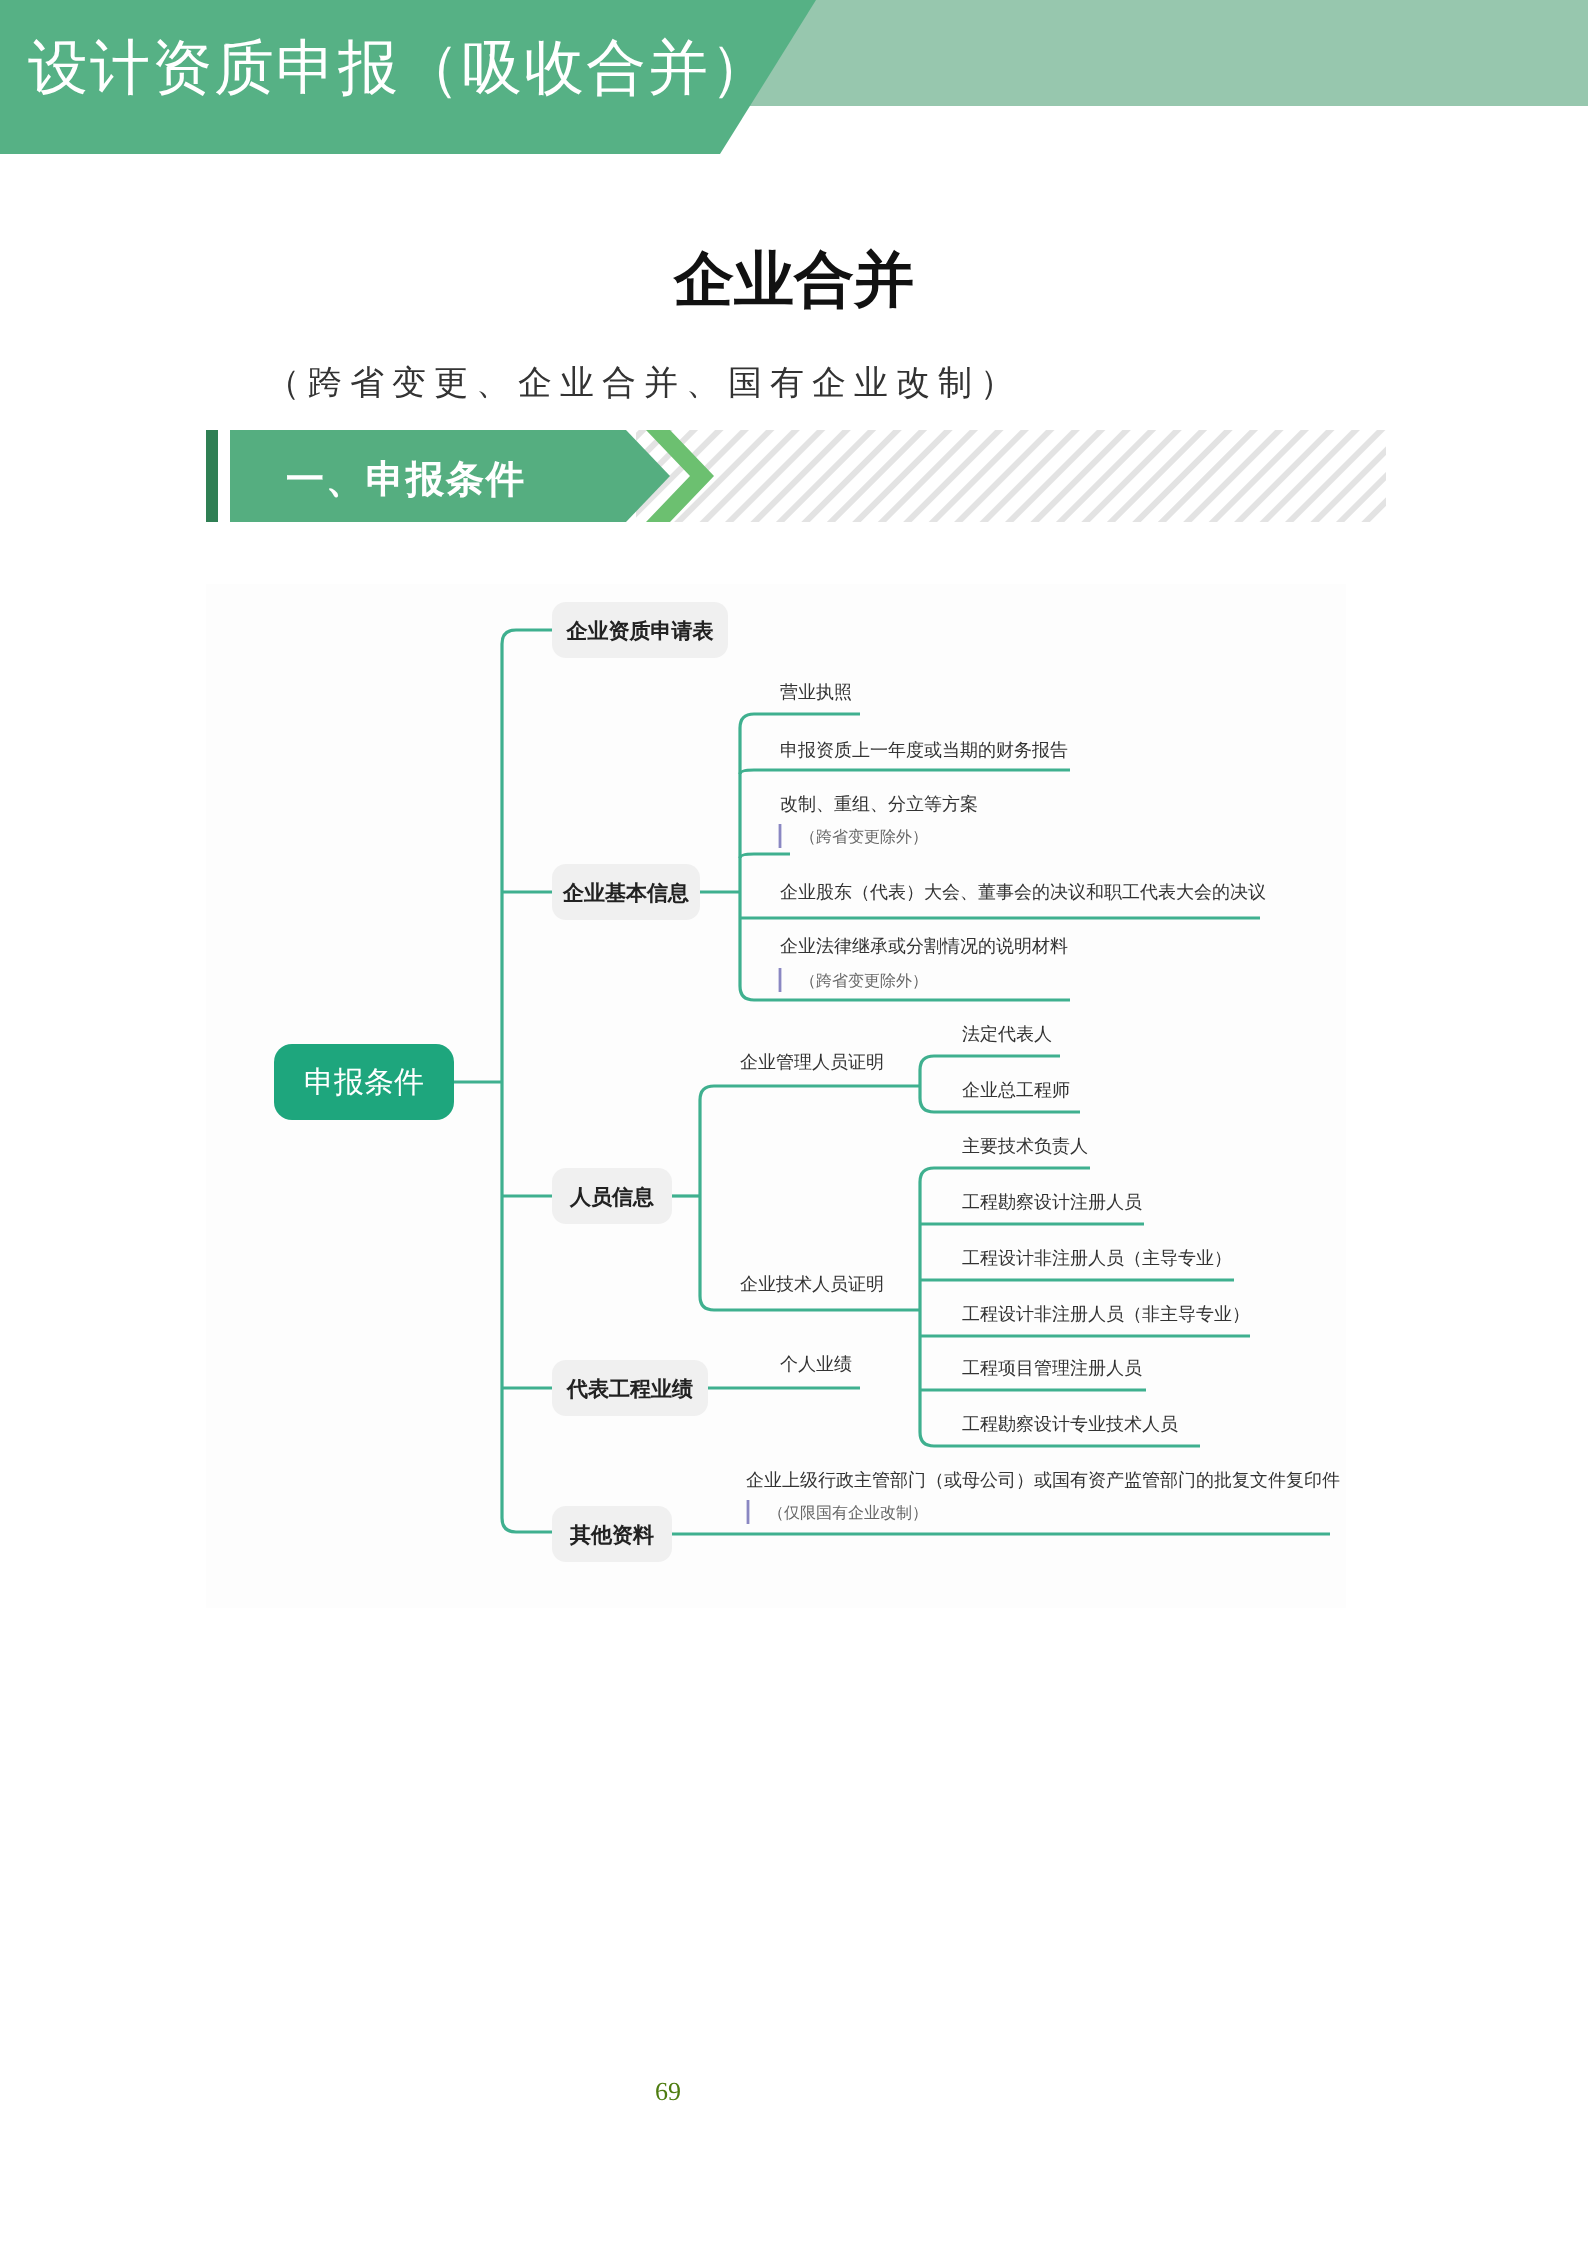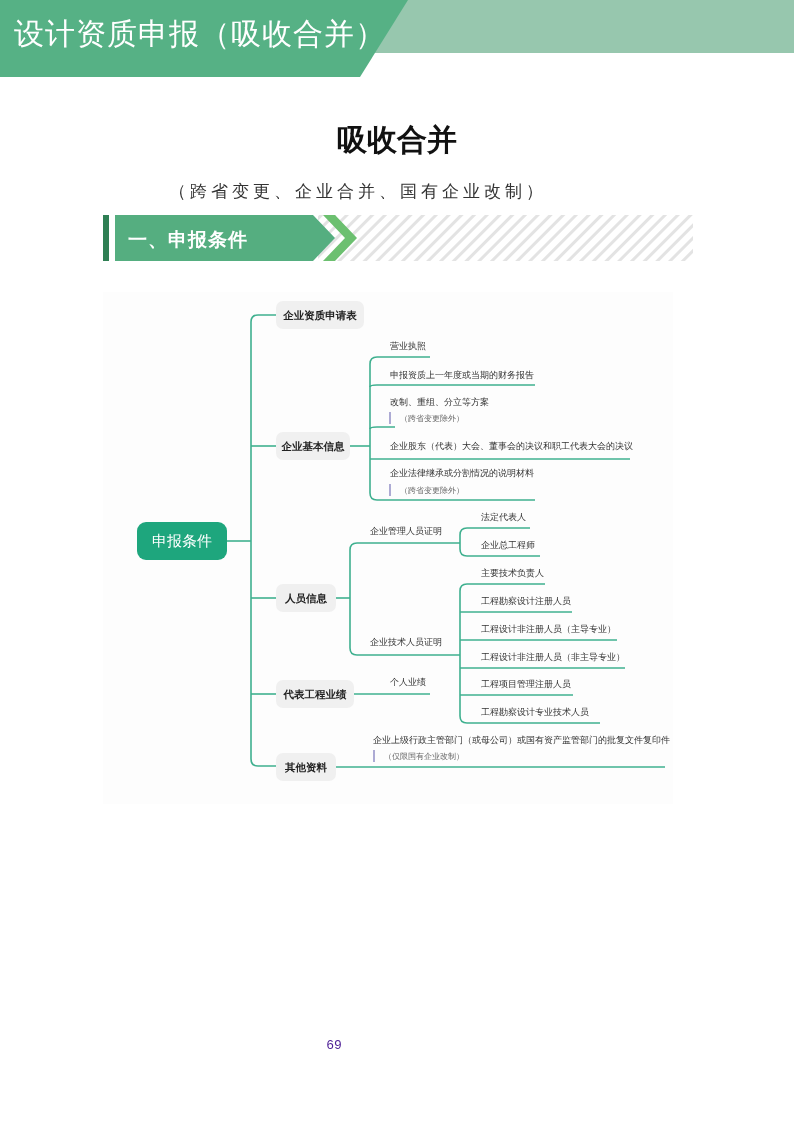--- a/index.html
+++ b/index.html
@@ -4,39 +4,39 @@
 <style>
   html,body{margin:0;padding:0;}
   body{width:794px;height:1123px;position:relative;background:#ffffff;overflow:hidden;
        font-family:"DejaVu Sans",sans-serif;}
   .banner{position:absolute;left:0;top:0;width:794px;height:78px;}
   .banner-title{position:absolute;left:14px;top:14px;font-size:30px;color:#ffffff;letter-spacing:1px;
        font-family:Liberation Sans, sans-serif;}
   .doc-title{position:absolute;left:0;width:794px;top:120px;text-align:center;font-size:30px;
        font-weight:bold;color:#111;font-family:"DejaVu Serif",serif;}
   .doc-subtitle{position:absolute;left:0;width:644px;top:180px;text-align:center;font-size:17px;
-       color:#333;letter-spacing:4px;font-family:Liberation Sans, sans-serif;padding-left:36px;}
+       color:#333;letter-spacing:4px;font-family:Liberation Sans, sans-serif;}
   .section-header{position:absolute;left:103px;top:215px;width:590px;height:46px;}
-  .section-label{position:absolute;left:128px;top:227px;font-size:19px;font-weight:bold;color:#fff;
+  .section-label{position:absolute;left:143px;top:227px;font-size:19px;font-weight:bold;color:#fff;
        letter-spacing:1px;}
   .mindmap{position:absolute;left:103px;top:292px;width:570px;height:512px;}
   .page-number{position:absolute;left:0;width:668px;top:1038px;text-align:center;font-size:13px;
-       color:#4c1d95;font-family:Liberation Mono, monospace;}
+       color:#4d7c0f;font-family:Liberation Serif, serif;}
   svg text{font-family:"DejaVu Sans",sans-serif;}
 </style>
 </head>
 <body>
 
 <svg class="banner" viewBox="0 0 794 78">
   <polygon points="0,0 794,0 794,53 384,53 0,53" fill="#97c7ae"></polygon>
   <polygon points="0,0 408,0 360,77 0,77" fill="#56b185"></polygon>
 </svg>
 <div class="banner-title">设计资质申报（吸收合并）</div>
 
-<div class="doc-title">吸收合并</div>
+<div class="doc-title">企业合并</div>
 <div class="doc-subtitle">（跨省变更、企业合并、国有企业改制）</div>
 
 <svg class="section-header" viewBox="0 0 590 46">
   <defs>
     <pattern id="stripes" width="9" height="9" patternUnits="userSpaceOnUse" patternTransform="rotate(45)">
       <rect width="9" height="9" fill="#ffffff"></rect>
       <rect width="3" height="9" fill="#e3e3e3"></rect>
     </pattern>
   </defs>
   <rect x="215" y="0" width="375" height="46" fill="url(#stripes)"></rect>

